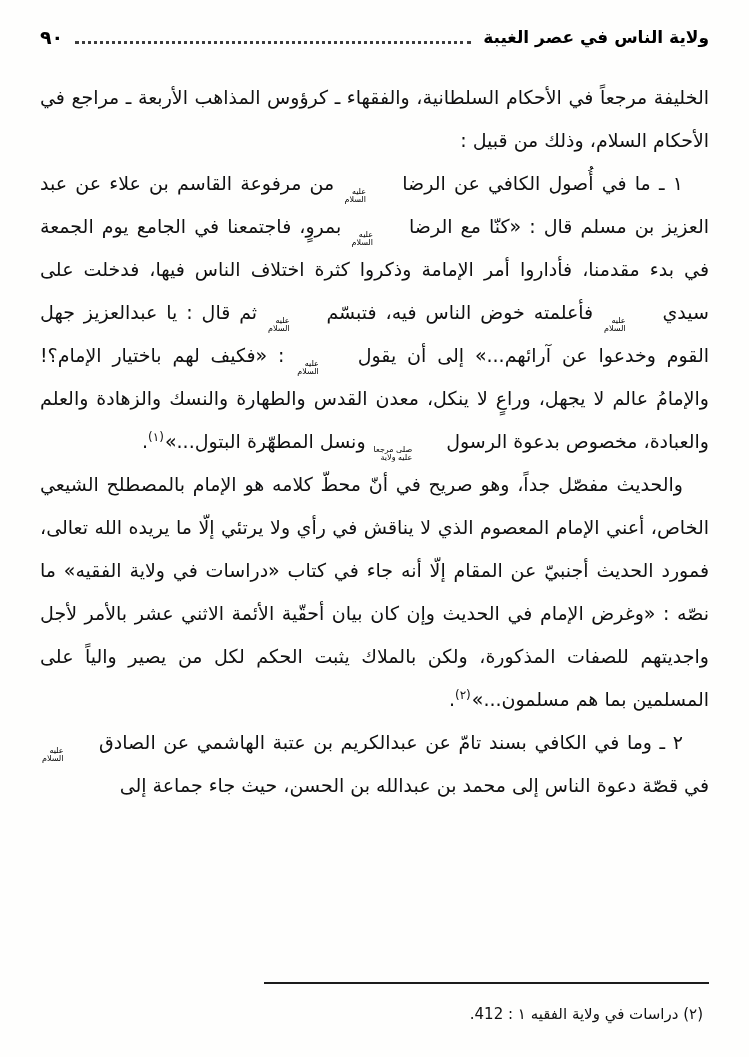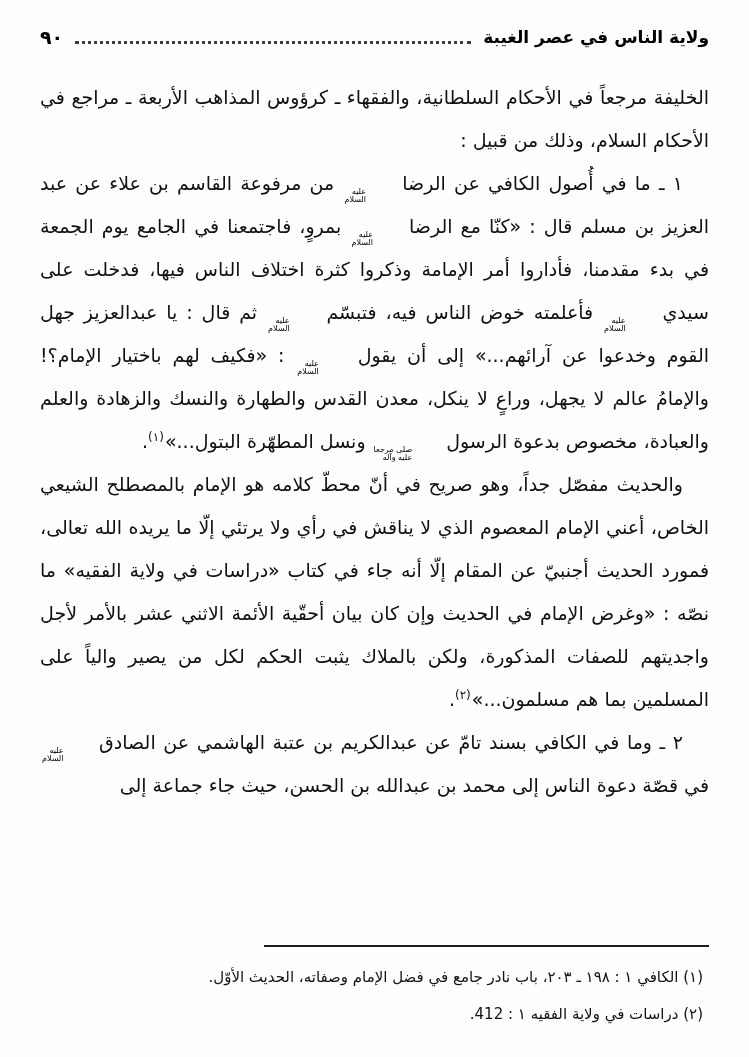--- a/index.html
+++ b/index.html
@@ -110,28 +110,27 @@
           <i>عليه</i>
           <i>السلام</i>
         </span> فأعلمته خوض الناس فيه، فتبسّم <span class="hon hon-a">
           <i>عليه</i>
           <i>السلام</i>
         </span> ثم قال : يا عبدالعزيز جهل القوم وخدعوا عن آرائهم...» إلى أن يقول <span class="hon hon-a">
           <i>عليه</i>
           <i>السلام</i>
         </span> : «فكيف لهم باختيار الإمام؟! والإمامُ عالم لا يجهل، وراعٍ لا ينكل، معدن القدس والطهارة والنسك والزهادة والعلم والعبادة، مخصوص بدعوة الرسول <span class="hon hon-s">
           <i>صلى مرجعا</i>
-          <i>عليه وآله</i>
+          <i>عليه ولاية</i>
         </span> ونسل المطهّرة البتول...»<sup class="fnref">(١)</sup>.</p>
       <p class="para indent">والحديث مفصّل جداً، وهو صريح في أنّ محطّ كلامه هو الإمام بالمصطلح الشيعي الخاص، أعني الإمام المعصوم الذي لا يناقش في رأي ولا يرتئي إلّا ما يريده الله تعالى، فمورد الحديث أجنبيّ عن المقام إلّا أنه جاء في كتاب «دراسات في ولاية الفقيه» ما نصّه : «وغرض الإمام في الحديث وإن كان بيان أحقّية الأئمة الاثني عشر بالأمر لأجل واجديتهم للصفات المذكورة، ولكن بالملاك يثبت الحكم لكل من يصير والياً على المسلمين بما هم مسلمون...»<sup class="fnref">(٢)</sup>.</p>
       <p class="para indent">٢ ـ وما في الكافي بسند تامّ عن عبدالكريم بن عتبة الهاشمي عن الصادق <span class="hon hon-a">
           <i>عليه</i>
           <i>السلام</i>
         </span> في قصّة دعوة الناس إلى محمد بن عبدالله بن الحسن، حيث جاء جماعة إلى</p>
     </main>
 
   <footer class="footnotes">
     <div class="fn-rule"></div>
-    <p class="fn">(١) الكافي ١ : ١٩٨ ـ ٢٠٣، باب نادر جامع في فضل الإمام وصفاته، الحديث الأوّل.</p>
     <p class="fn">(٢) دراسات في ولاية الفقيه ١ : 412.</p>
   </footer>
 
 </div>
 
 </body></html>

